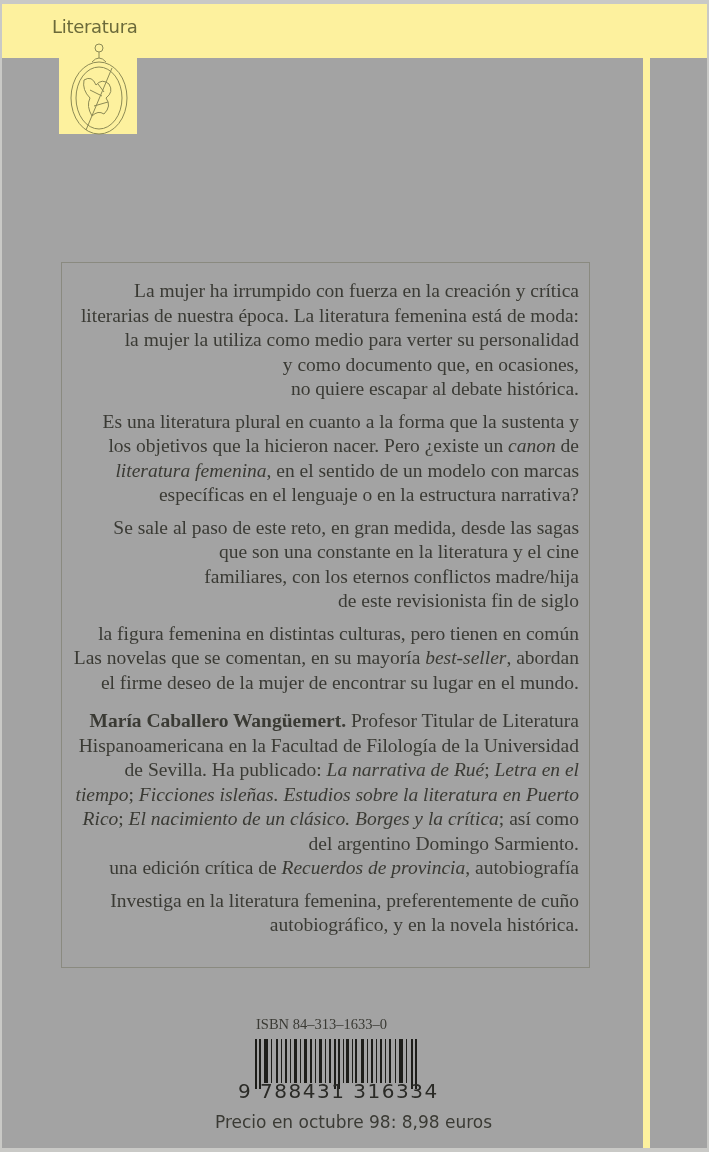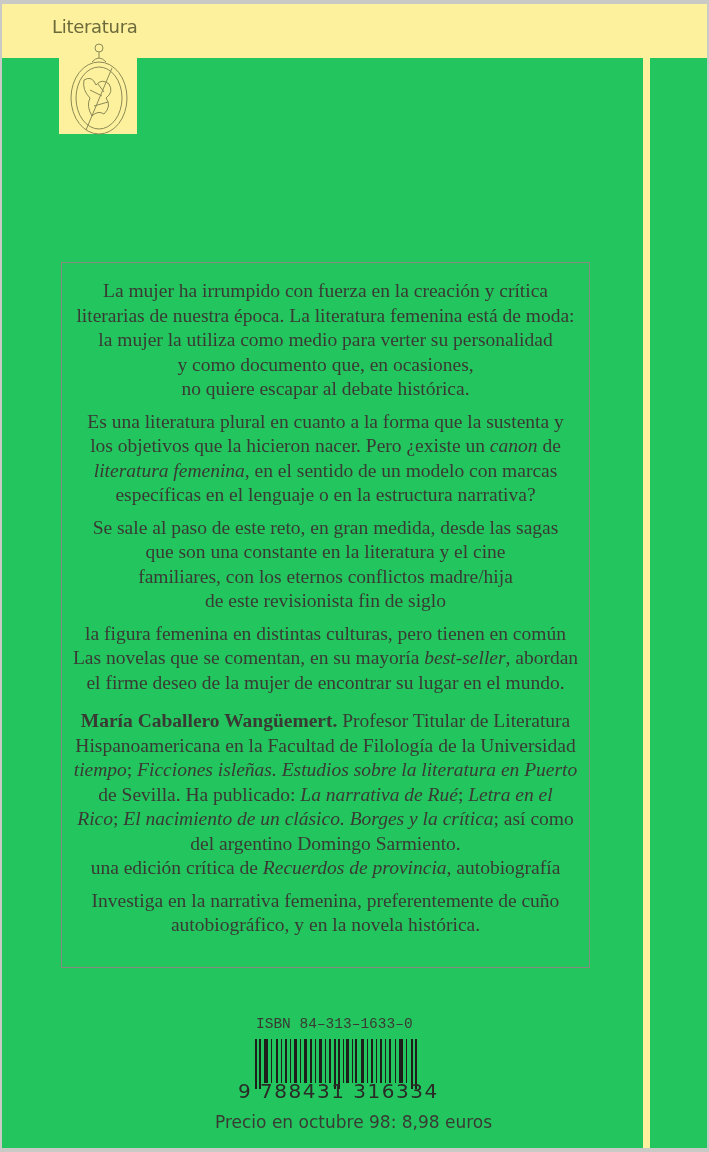--- a/index.html
+++ b/index.html
@@ -3,21 +3,21 @@
 <meta charset="utf-8">
 <style>
   html, body { margin: 0; padding: 0; }
   body {
     width: 709px; height: 1152px; position: relative; overflow: hidden;
     background: #c9c9c6;
     font-family: "Liberation Serif", serif;
   }
   .cover {
     position: absolute; left: 2px; top: 4px; width: 705px; height: 1144px;
-    background: #22c55e;
+    background: #a3a3a3;
   }
   .top-band {
     position: absolute; left: 0; top: 0; width: 705px; height: 54px;
     background: #fdf19e;
   }
   .series-label {
     position: absolute; left: 50px; top: 12px;
     font-family: "DejaVu Sans", sans-serif; font-size: 18px;
     color: #6b6a3a; letter-spacing: -0.3px;
   }
@@ -32,26 +32,26 @@
   }
   .blurb-box {
     position: absolute; left: 59px; top: 258px; width: 529px; height: 706px;
     border: 1.5px solid #8a8a80; box-sizing: border-box;
   }
   .blurb-text {
     position: absolute; left: 0; top: 16px; width: 100%;
     text-align: center; font-size: 19.5px; line-height: 24.5px;
     color: #3a3a34;
   }
-  .blurb-text p { margin: 0 0 8px 0; padding: 0 10px; }
+  .blurb-text p { margin: 0 0 8px 0; padding: 0 10px; text-align: right; }
   .blurb-text .line { display: block; white-space: nowrap; }
   .bio { margin-top: 14px !important; }
   .isbn {
     position: absolute; left: 254px; top: 1012px;
-    font-family: Liberation Mono, monospace; font-size: 14.5px; color: #3a3a34;
+    font-family: Liberation Serif, serif; font-size: 14.5px; color: #3a3a34;
   }
   .barcode { position: absolute; left: 253px; top: 1035px; }
   .barcode-digits {
     position: absolute; left: 236px; top: 1075px;
     font-family: "DejaVu Sans", sans-serif; font-size: 20px; color: #2a2a26;
     letter-spacing: 1.5px; white-space: pre;
   }
   .price {
     position: absolute; left: 213px; top: 1108px;
     font-family: "DejaVu Sans", sans-serif; font-size: 17px; color: #3a3a34;
@@ -100,28 +100,28 @@
         <span class="line">de este revisionista fin de siglo</span>
       </p>
       <p>
         <span class="line">la figura femenina en distintas culturas, pero tienen en común</span>
         <span class="line"><span>Las novelas que se comentan, en su mayoría </span><i>best-seller</i><span>, abordan</span></span>
         <span class="line">el firme deseo de la mujer de encontrar su lugar en el mundo.</span>
       </p>
       <p class="bio">
         <span class="line"><b>María Caballero Wangüemert.</b><span> Profesor Titular de Literatura</span></span>
         <span class="line">Hispanoamericana en la Facultad de Filología de la Universidad</span>
+        <span class="line"><span>de Sevilla. Ha publicado: </span><i>La narrativa de Rué</i><span>; </span><i>Letra en el</i></span>
         <span class="line"><i>tiempo</i><span>; </span><i>Ficciones isleñas. Estudios sobre la literatura en Puerto</i></span>
-        <span class="line"><span>de Sevilla. Ha publicado: </span><i>La narrativa de Rué</i><span>; </span><i>Letra en el</i></span>
         <span class="line"><i>Rico</i><span>; </span><i>El nacimiento de un clásico. Borges y la crítica</i><span>; así como</span></span>
         <span class="line">del argentino Domingo Sarmiento.</span>
         <span class="line"><span>una edición crítica de </span><i>Recuerdos de provincia</i><span>, autobiografía</span></span>
       </p>
       <p>
-        <span class="line">Investiga en la narrativa femenina, preferentemente de cuño</span>
+        <span class="line">Investiga en la literatura femenina, preferentemente de cuño</span>
         <span class="line">autobiográfico, y en la novela histórica.</span>
       </p>
     </div>
   </div>
 
   <div class="isbn">ISBN 84–313–1633–0</div>
   <svg class="barcode" width="166" height="50" viewBox="0 0 166 50">
     <g fill="#1e1e1a">
       <rect x="0" y="0" width="2" height="50"></rect>
         <rect x="4" y="0" width="2" height="50"></rect>

